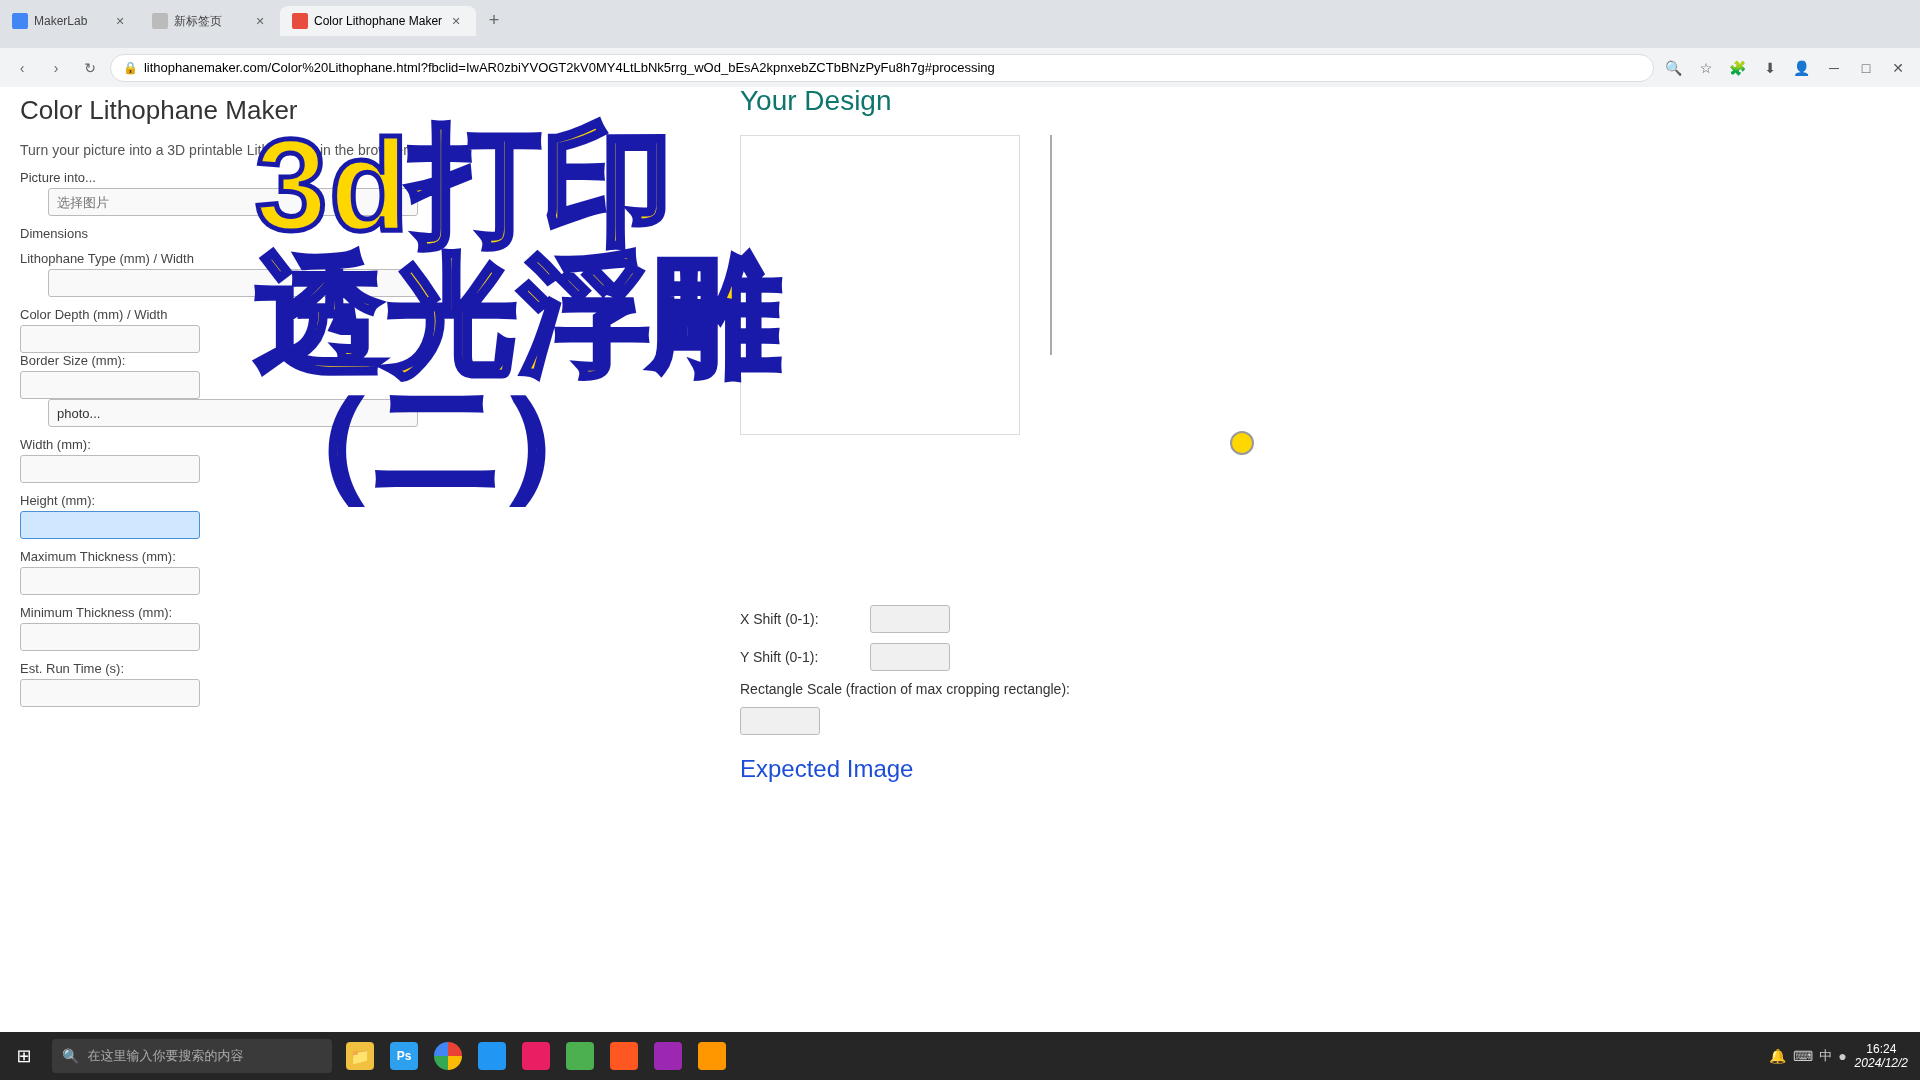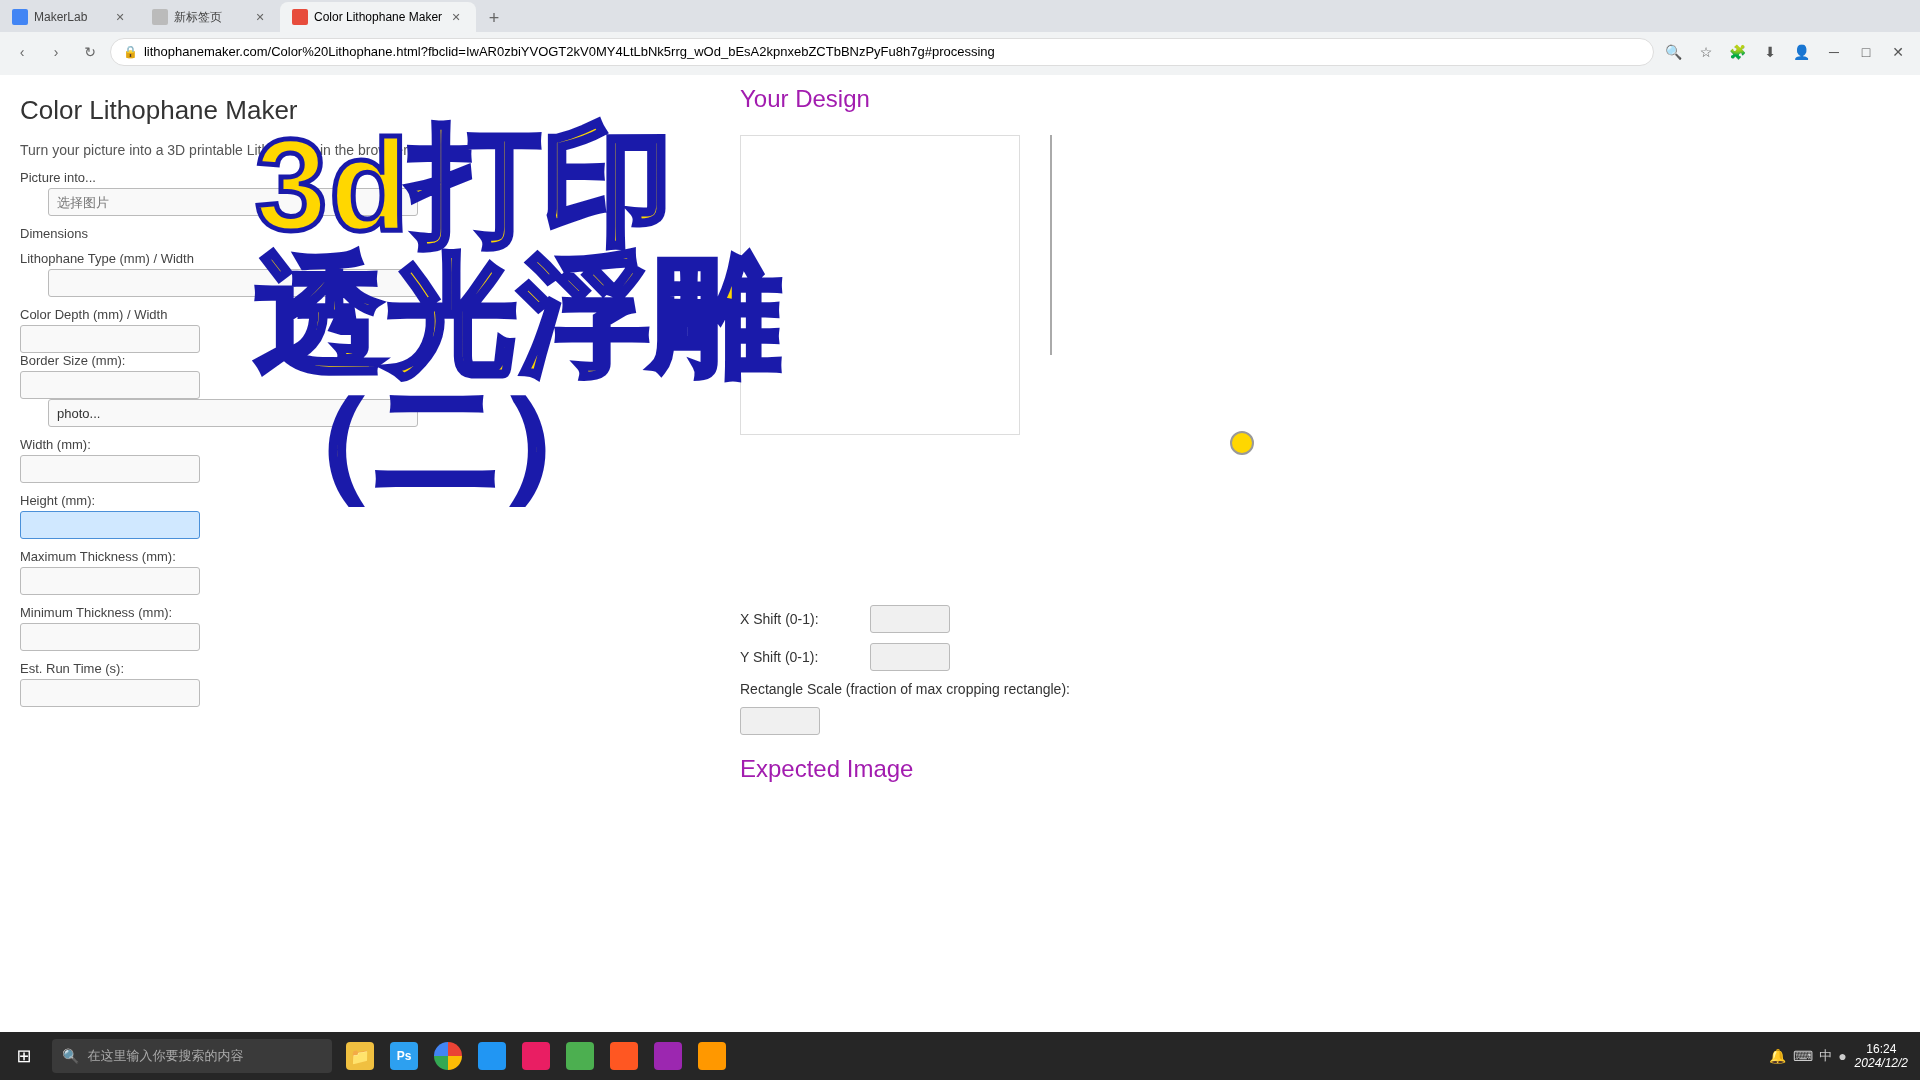--- a/index.html
+++ b/index.html
@@ -16,22 +16,22 @@
     .browser-chrome {
       position: absolute;
       top: 0; left: 0; right: 0;
       height: 75px;
       background: #f1f3f4;
       z-index: 10;
     }
 
     .tab-bar {
       display: flex;
-      align-items: flex-end;
-      height: 32px;
+      align-items: flex-start;
+      height: 48px;
       background: #dee1e6;
       padding: 6px 0 0 0;
     }
 
     .tab {
       display: flex;
       align-items: center;
       height: 30px;
       padding: 0 12px;
       border-radius: 8px 8px 0 0;
@@ -196,23 +196,23 @@
     
     .right-panel {
       position: absolute;
       top: 0;
       left: 720px;
       right: 0;
       bottom: 0;
     }
 
     .your-design-title {
-      font-size: 24px;
+      font-size: 28px;
       font-weight: normal;
-      color: #a21caf;
+      color: #0f766e;
       position: absolute;
       top: 10px;
       left: 20px;
     }
 
     .design-preview-box {
       position: absolute;
       top: 60px;
       left: 20px;
       width: 280px;
@@ -495,21 +495,21 @@
         <input class="shift-input" type="text" style="">
       </div>
       <div class="shift-row">
         <span class="shift-label" style="width:auto; margin-right:10px;">Rectangle Scale (fraction of max cropping rectangle):</span>
       </div>
       <div class="shift-row">
         <input class="shift-input" type="text" style="">
       </div>
 
       <div style="margin-top: 20px;">
-        <h3 style="font-size:24px; font-weight:normal; color:#a21caf;">Expected Image</h3>
+        <h3 style="font-size:24px; font-weight:normal; color:#1d4ed8;">Expected Image</h3>
       </div>
     </div>
   </div>
 
   <div class="overlay-text">
     <div class="overlay-chinese">3d打印</div>
     <div class="overlay-chinese">透光浮雕</div>
     <div class="overlay-chinese-sub">（二）</div>
   </div>
 

